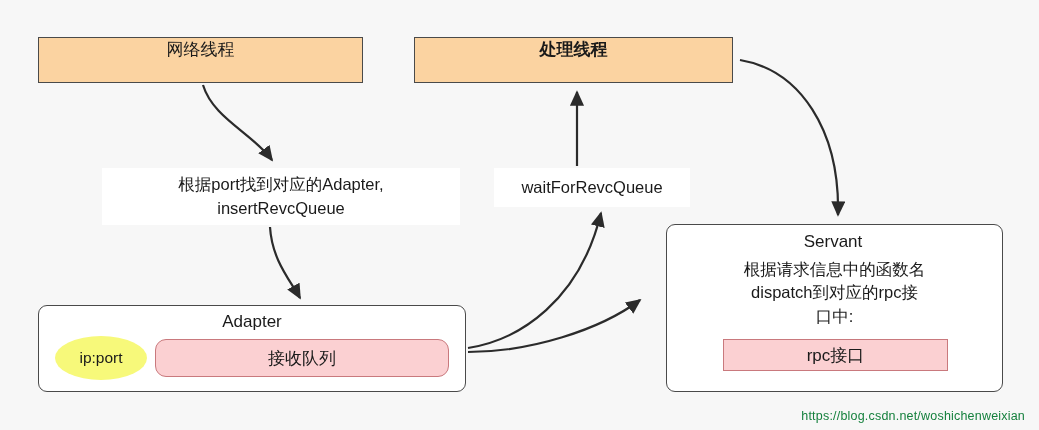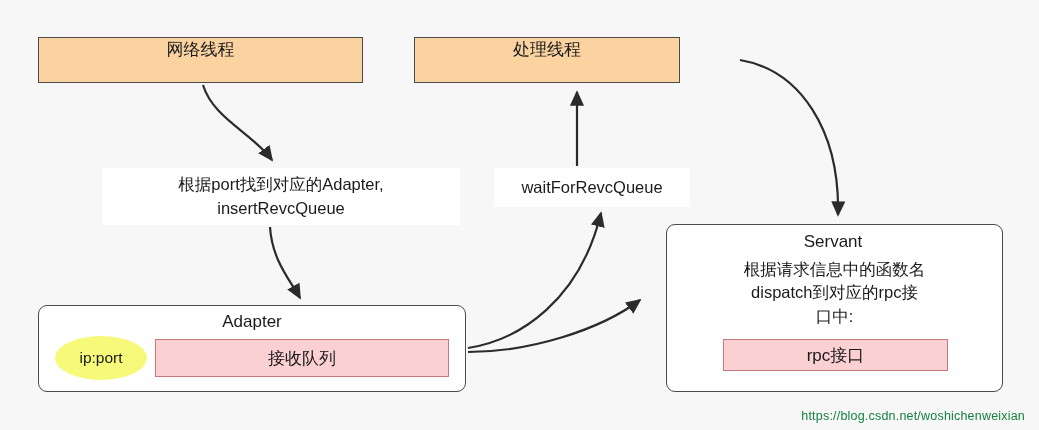--- a/index.html
+++ b/index.html
@@ -39,21 +39,21 @@
     display: flex;
     align-items: flex-start;
     justify-content: center;
     font-size: 17px;
     color: #1a1a1a;
   }
   #net-thread {
     left: 38px; top: 37px; width: 325px; height: 46px;
   }
   #proc-thread {
-    left: 414px; top: 37px; width: 266px; height: 46px;
+    left: 414px; top: 37px; width: 319px; height: 46px; font-weight: bold;
   }
   
   .box-plain {
     background: #ffffff;
     display: flex;
     align-items: center;
     justify-content: center;
     text-align: center;
     font-size: 16.5px;
     line-height: 1.45;
@@ -87,21 +87,21 @@
     background: #fbd0d2;
     border: 1.5px solid #c9797d;
     display: flex;
     align-items: center;
     justify-content: center;
     font-size: 17px;
     box-sizing: border-box;
     position: absolute;
   }
   #recv-queue {
-    left: 116px; top: 33px; width: 294px; height: 38px;
+    left: 116px; top: 33px; width: 294px; height: 38px; border-radius: 11px;
   }
   .ellipse {
     position: absolute;
     background: #f7f97a;
     border-radius: 50%;
     display: flex;
     align-items: center;
     justify-content: center;
     font-size: 15.5px;
     color: #1a1a1a;

